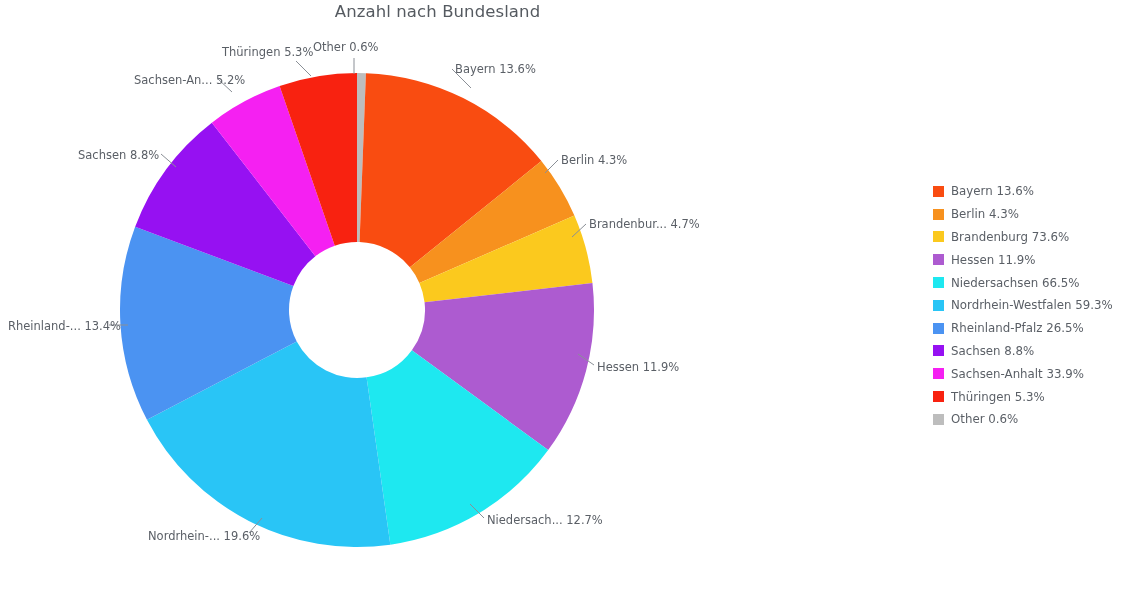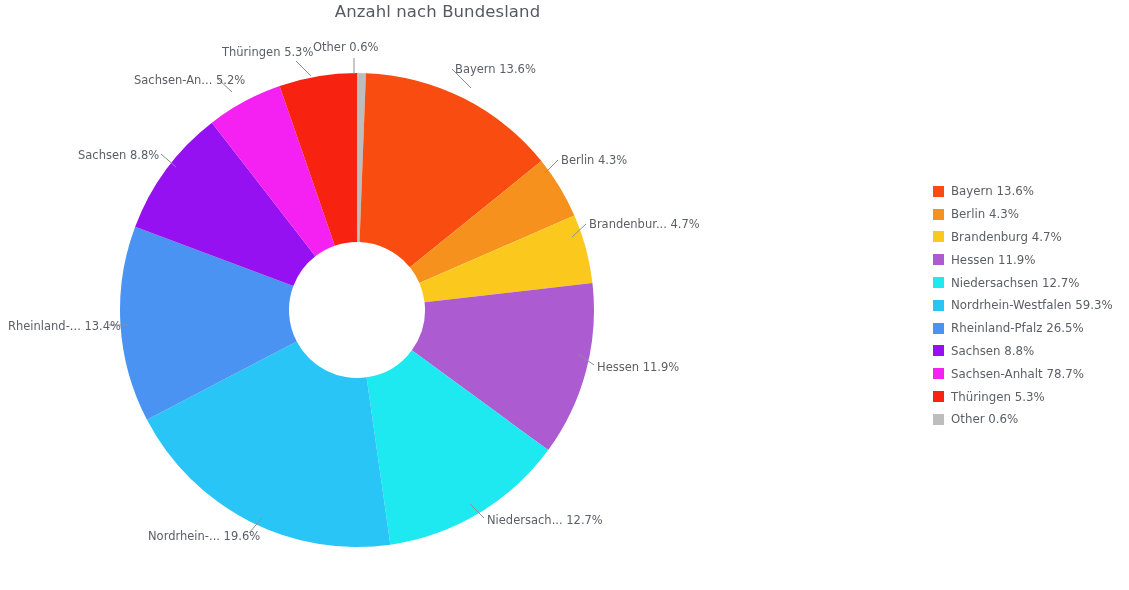--- a/index.html
+++ b/index.html
@@ -123,45 +123,45 @@
       <div class="legend-item">
         <span class="legend-swatch" style="background: rgb(249, 76, 17);"></span>
         <span class="legend-label">Bayern 13.6%</span>
       </div>
       <div class="legend-item">
         <span class="legend-swatch" style="background: rgb(247, 145, 30);"></span>
         <span class="legend-label">Berlin 4.3%</span>
       </div>
       <div class="legend-item">
         <span class="legend-swatch" style="background: rgb(251, 201, 30);"></span>
-        <span class="legend-label">Brandenburg 4.7%</span>
+        <span class="legend-label">Brandenburg 73.6%</span>
       </div>
       <div class="legend-item">
         <span class="legend-swatch" style="background: rgb(173, 91, 208);"></span>
         <span class="legend-label">Hessen 11.9%</span>
       </div>
       <div class="legend-item">
         <span class="legend-swatch" style="background: rgb(30, 232, 240);"></span>
-        <span class="legend-label">Niedersachsen 12.7%</span>
+        <span class="legend-label">Niedersachsen 66.5%</span>
       </div>
       <div class="legend-item">
         <span class="legend-swatch" style="background: rgb(41, 197, 246);"></span>
         <span class="legend-label">Nordrhein-Westfalen 59.3%</span>
       </div>
       <div class="legend-item">
         <span class="legend-swatch" style="background: rgb(75, 147, 242);"></span>
         <span class="legend-label">Rheinland-Pfalz 26.5%</span>
       </div>
       <div class="legend-item">
         <span class="legend-swatch" style="background: rgb(150, 17, 242);"></span>
         <span class="legend-label">Sachsen 8.8%</span>
       </div>
       <div class="legend-item">
         <span class="legend-swatch" style="background: rgb(245, 32, 242);"></span>
-        <span class="legend-label">Sachsen-Anhalt 78.7%</span>
+        <span class="legend-label">Sachsen-Anhalt 33.9%</span>
       </div>
       <div class="legend-item">
         <span class="legend-swatch" style="background: rgb(248, 34, 16);"></span>
         <span class="legend-label">Thüringen 5.3%</span>
       </div>
       <div class="legend-item">
         <span class="legend-swatch" style="background: rgb(189, 189, 189);"></span>
         <span class="legend-label">Other  0.6%</span>
       </div>
     </div>

